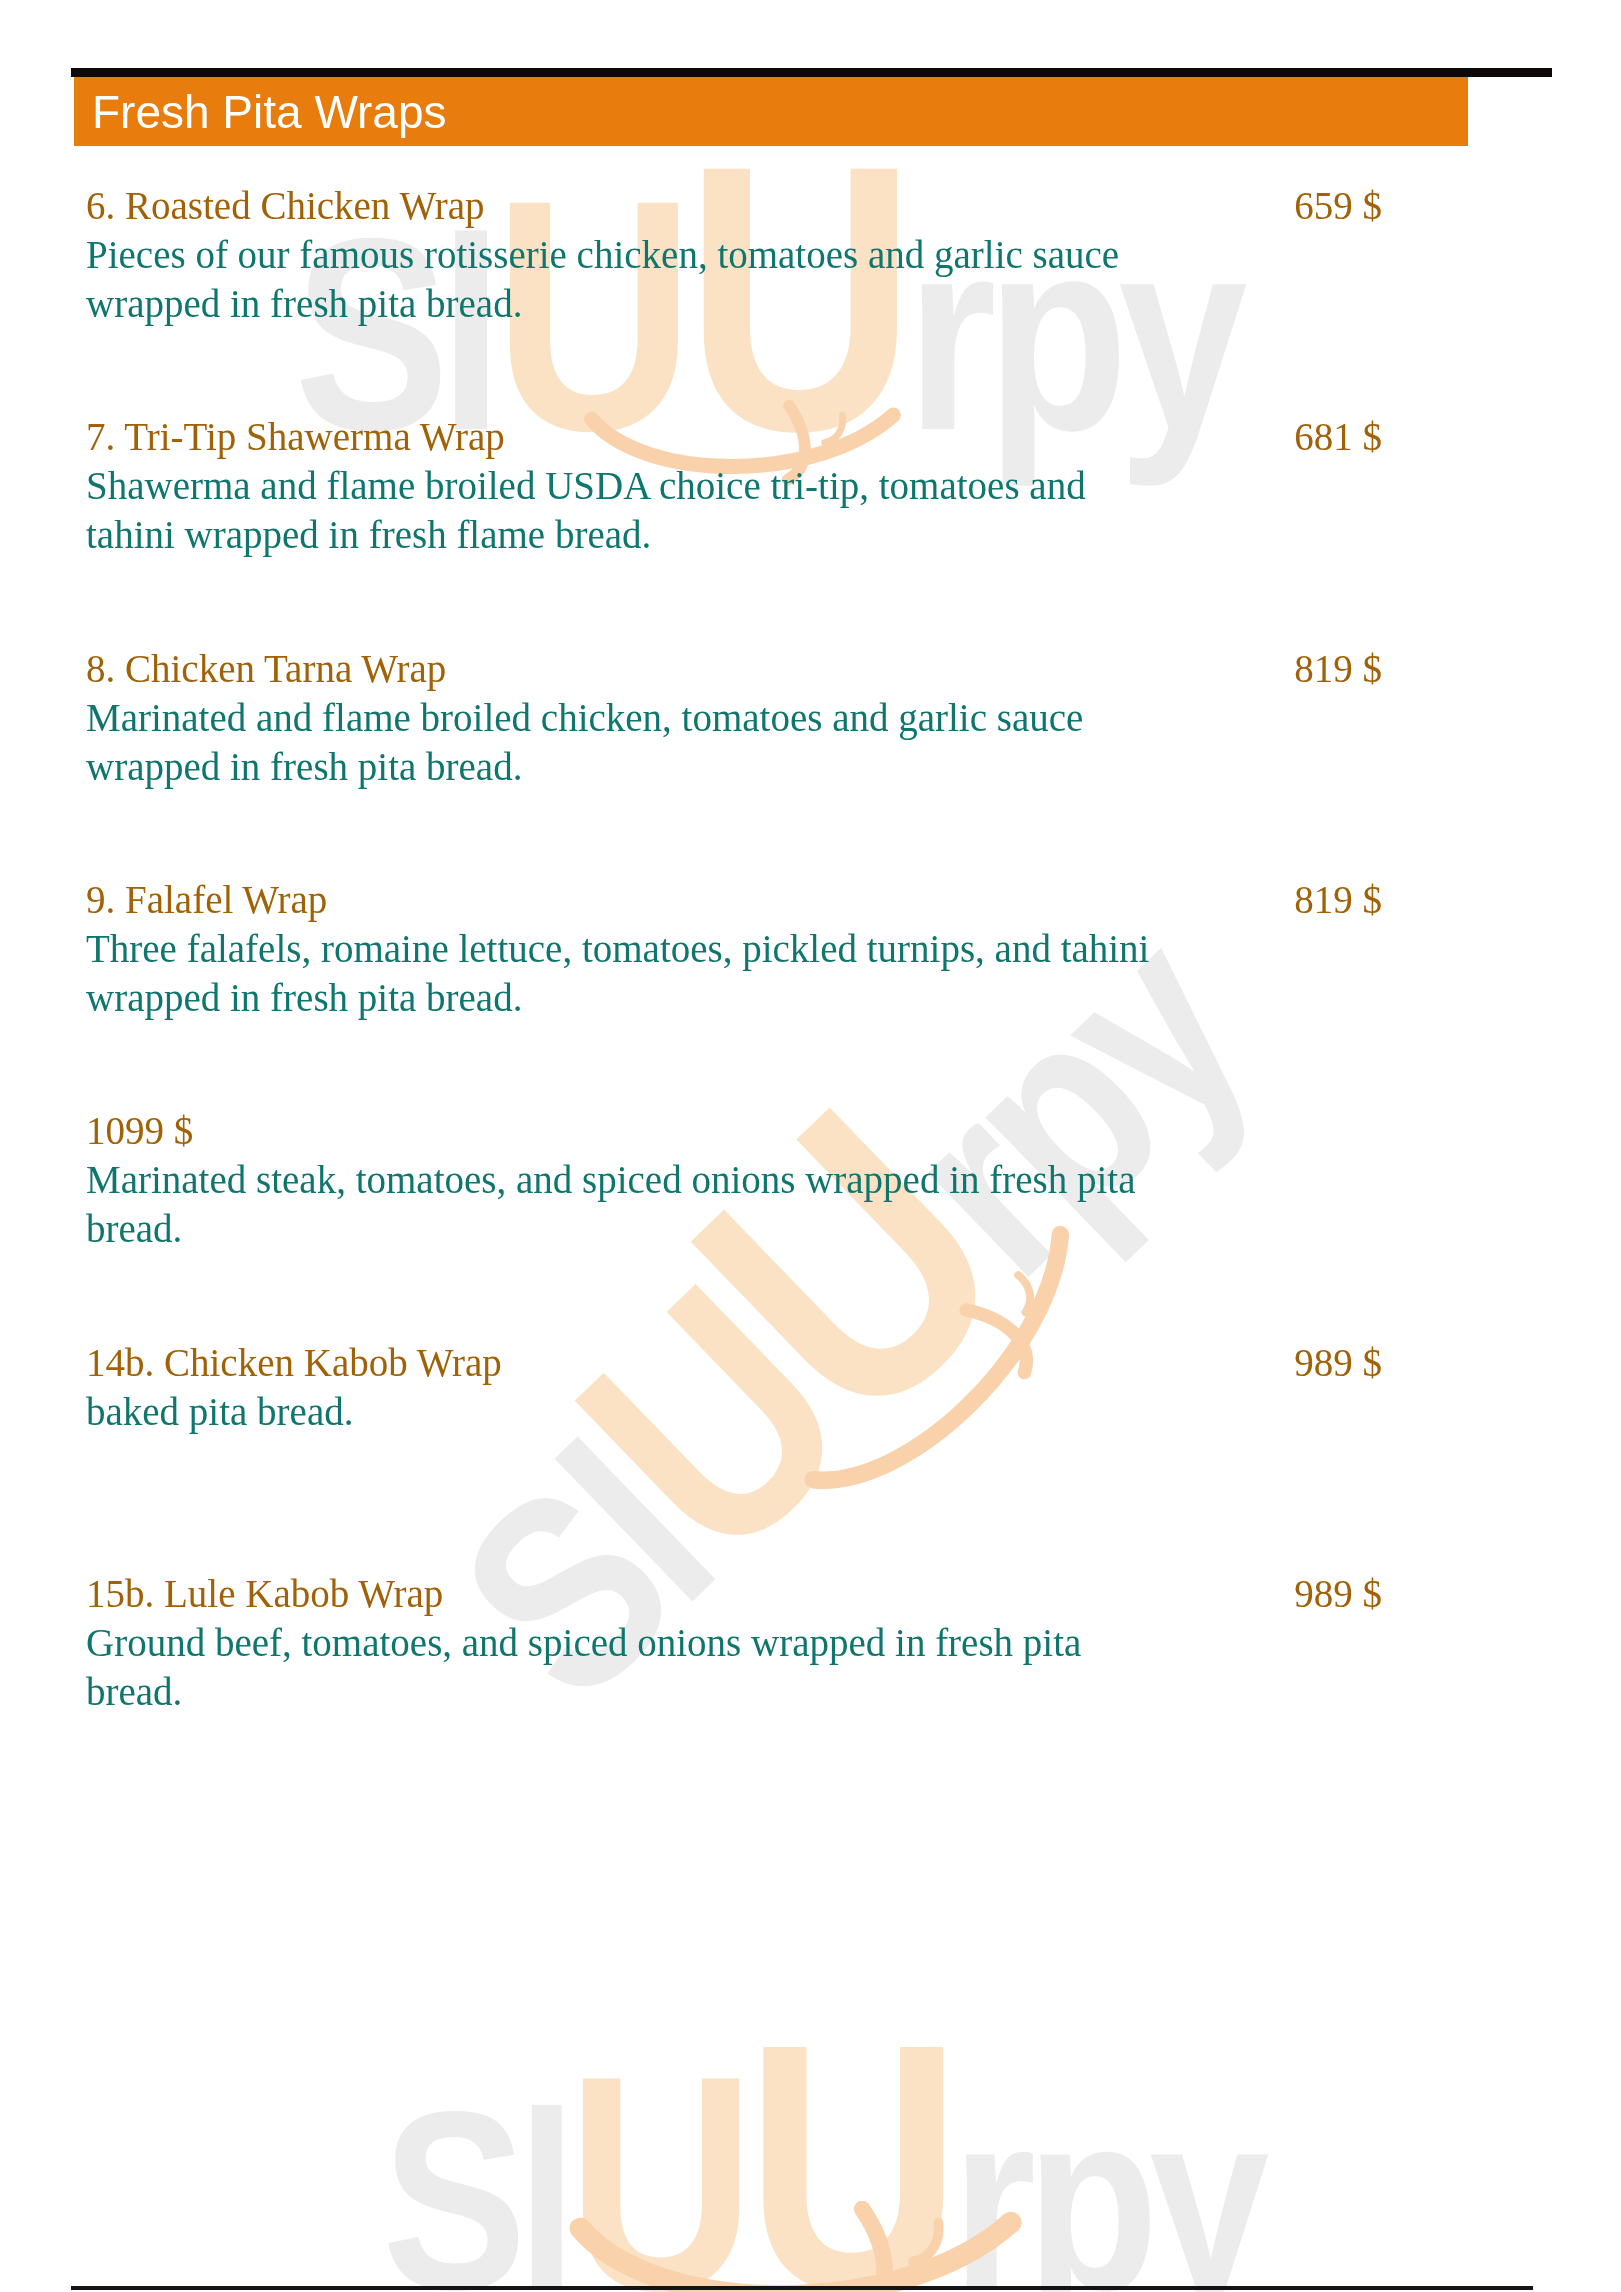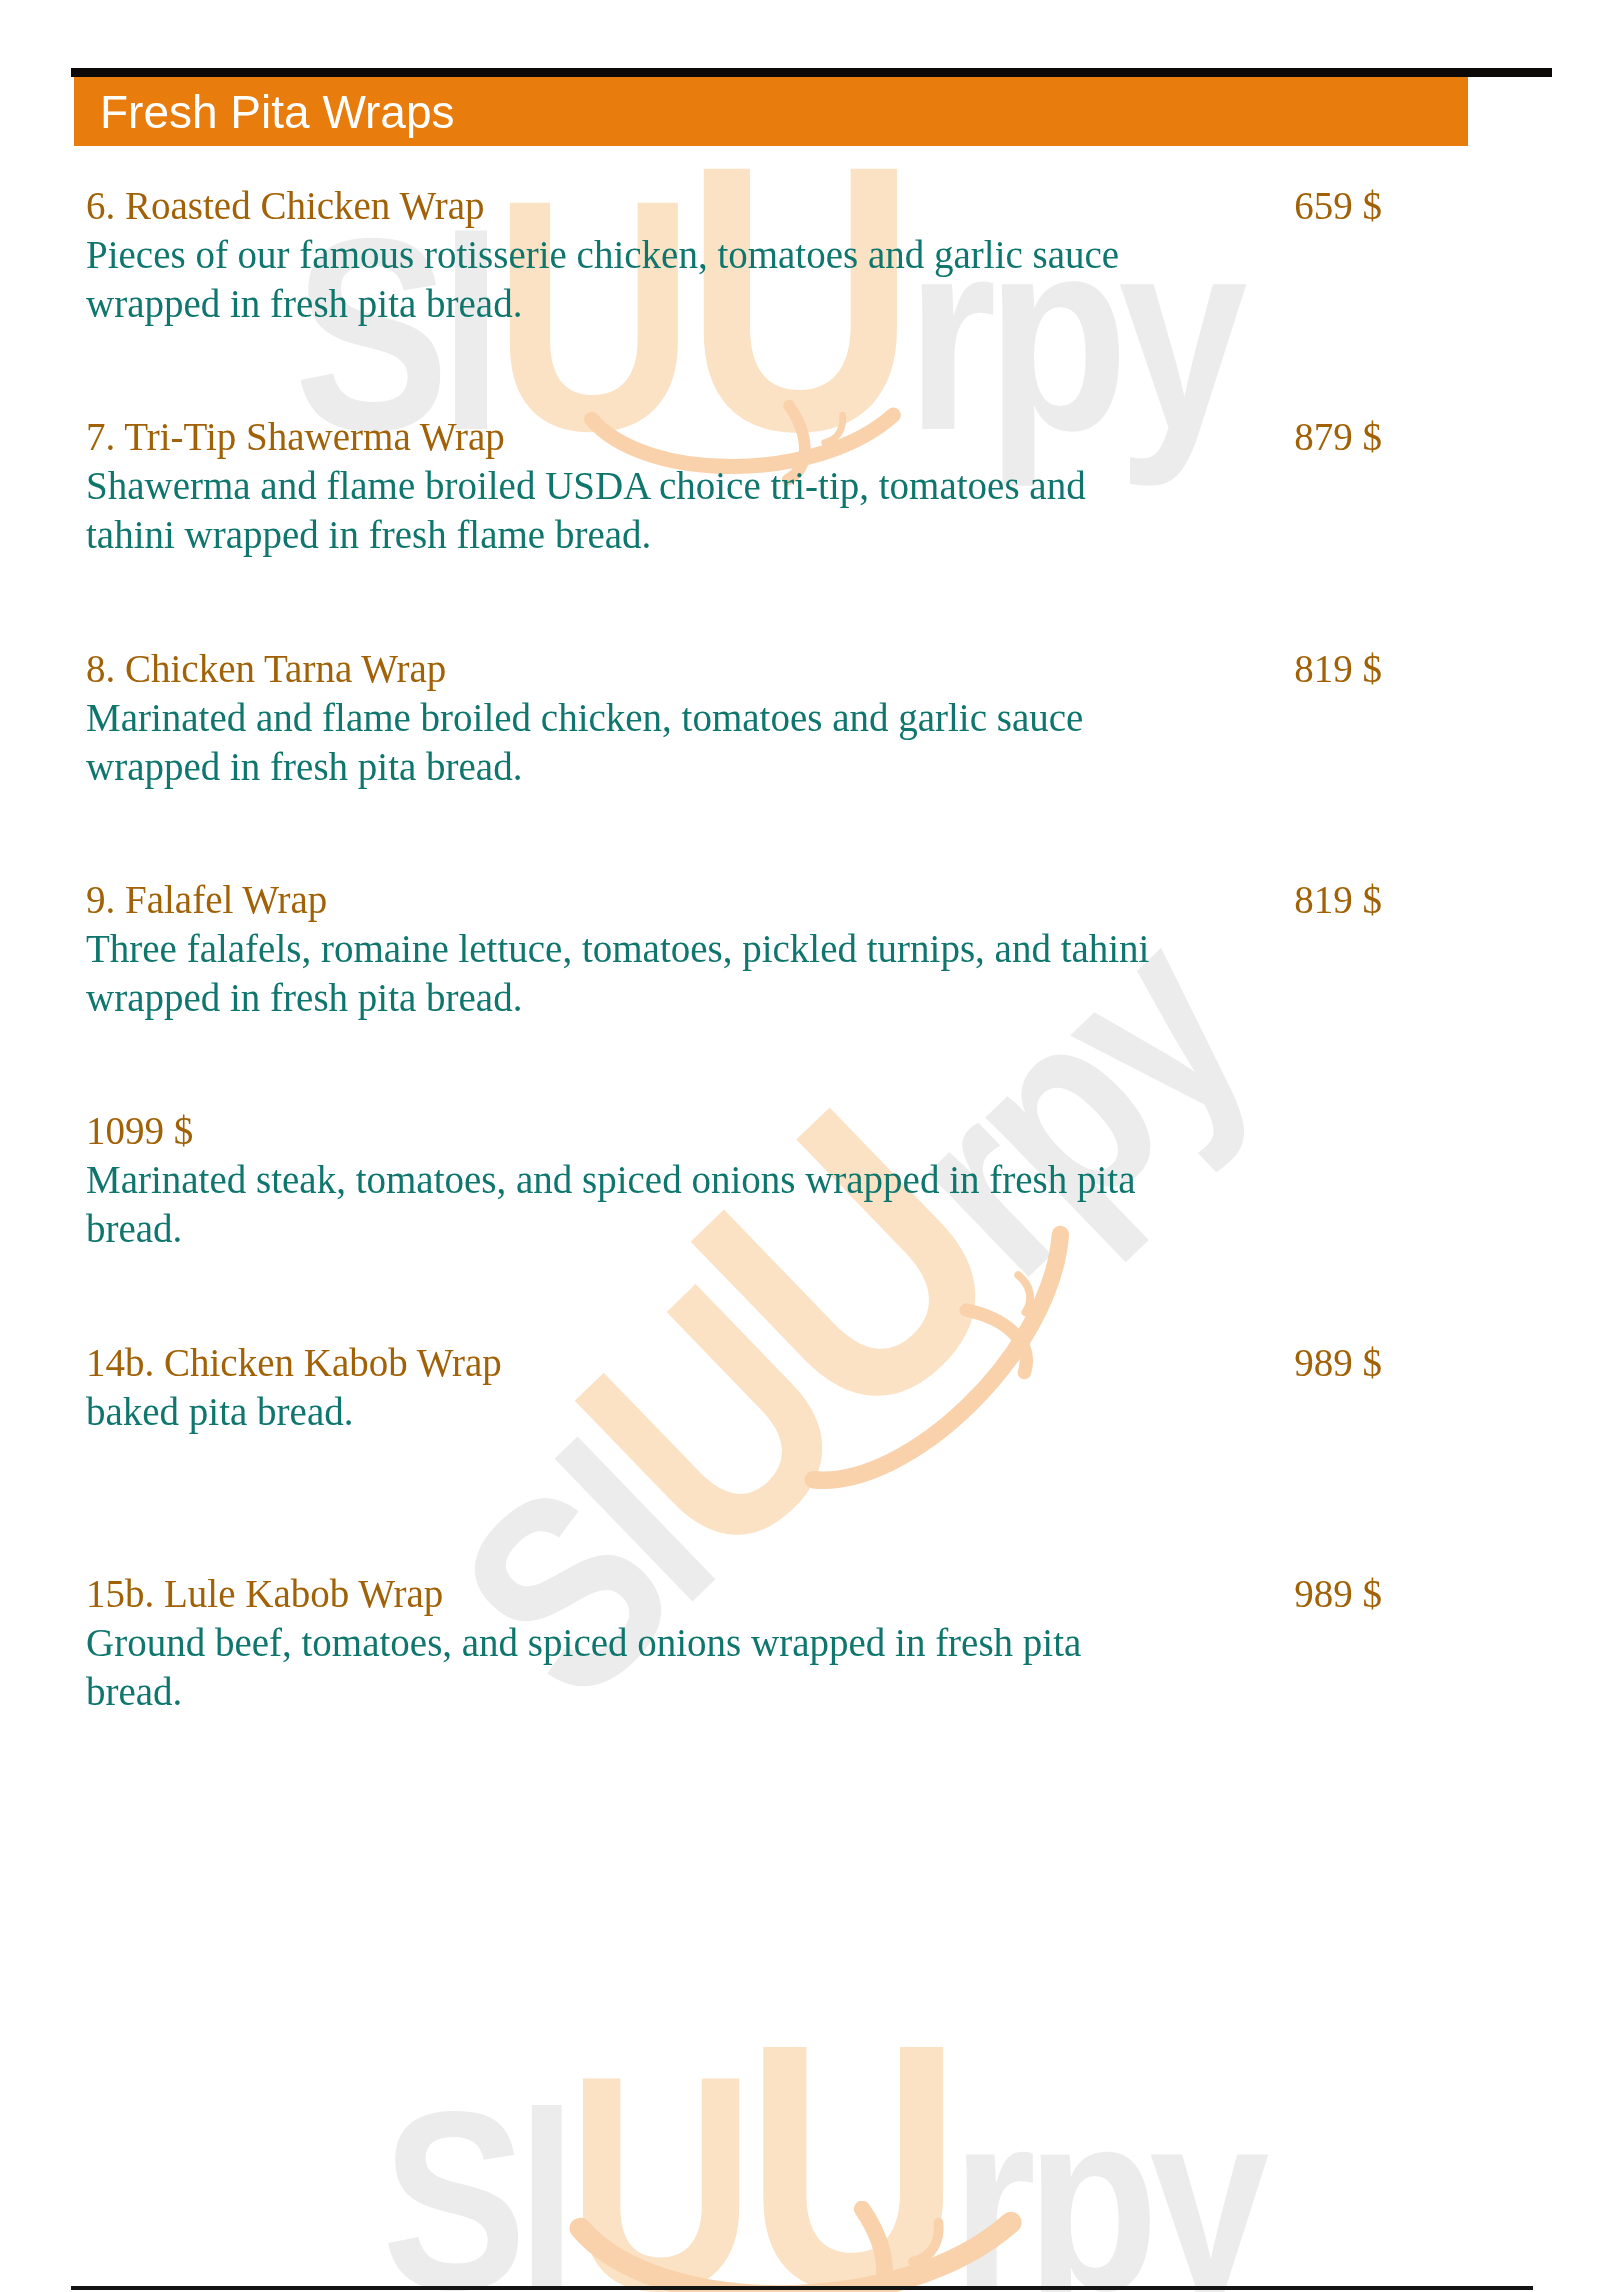--- a/index.html
+++ b/index.html
@@ -41,21 +41,21 @@
   .top-bar{
     position:absolute;left:71px;top:68px;width:1481px;height:8.8px;
     background:#0d0909;z-index:3;
   }
   .header-bar{
     position:absolute;left:74px;top:76px;width:1394px;height:70px;
     background:#e87c0c;z-index:2;
   }
   .header-bar .title{
     display:block;
-    padding-left:26px;
+    padding-left:18px;
     font-family:"Liberation Sans","DejaVu Sans",sans-serif;
     font-size:46px;
     line-height:72px;
     color:#ffffff;
     white-space:nowrap;
   }
 
   
   .items{
     position:absolute;left:86px;top:181px;width:1296px;height:1666px;
@@ -121,21 +121,21 @@
         <span class="item-price">659 $</span>
       </div>
       <div class="item-desc">
           <div class="desc-line">Pieces of our famous rotisserie chicken, tomatoes and garlic sauce</div>
           <div class="desc-line">wrapped in fresh pita bread.</div>
         </div>
     </div>
       <div class="item" style="top: 231px;">
       <div class="item-head">
         <span class="item-name">7. Tri-Tip Shawerma Wrap</span>
-        <span class="item-price">879 $</span>
+        <span class="item-price">681 $</span>
       </div>
       <div class="item-desc">
           <div class="desc-line">Shawerma and flame broiled USDA choice tri-tip, tomatoes and</div>
           <div class="desc-line">tahini wrapped in fresh flame bread.</div>
         </div>
     </div>
       <div class="item" style="top: 463px;">
       <div class="item-head">
         <span class="item-name">8. Chicken Tarna Wrap</span>
         <span class="item-price">819 $</span>

